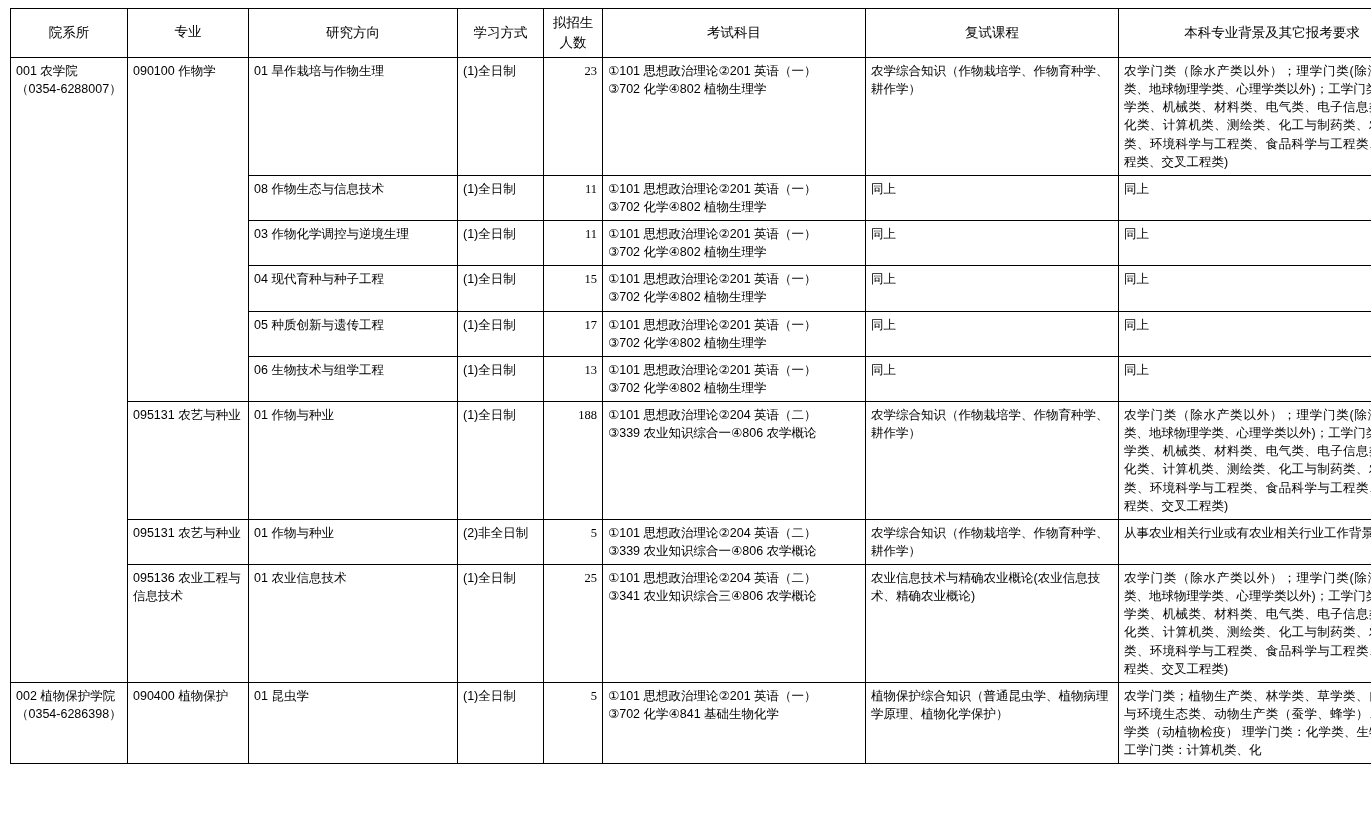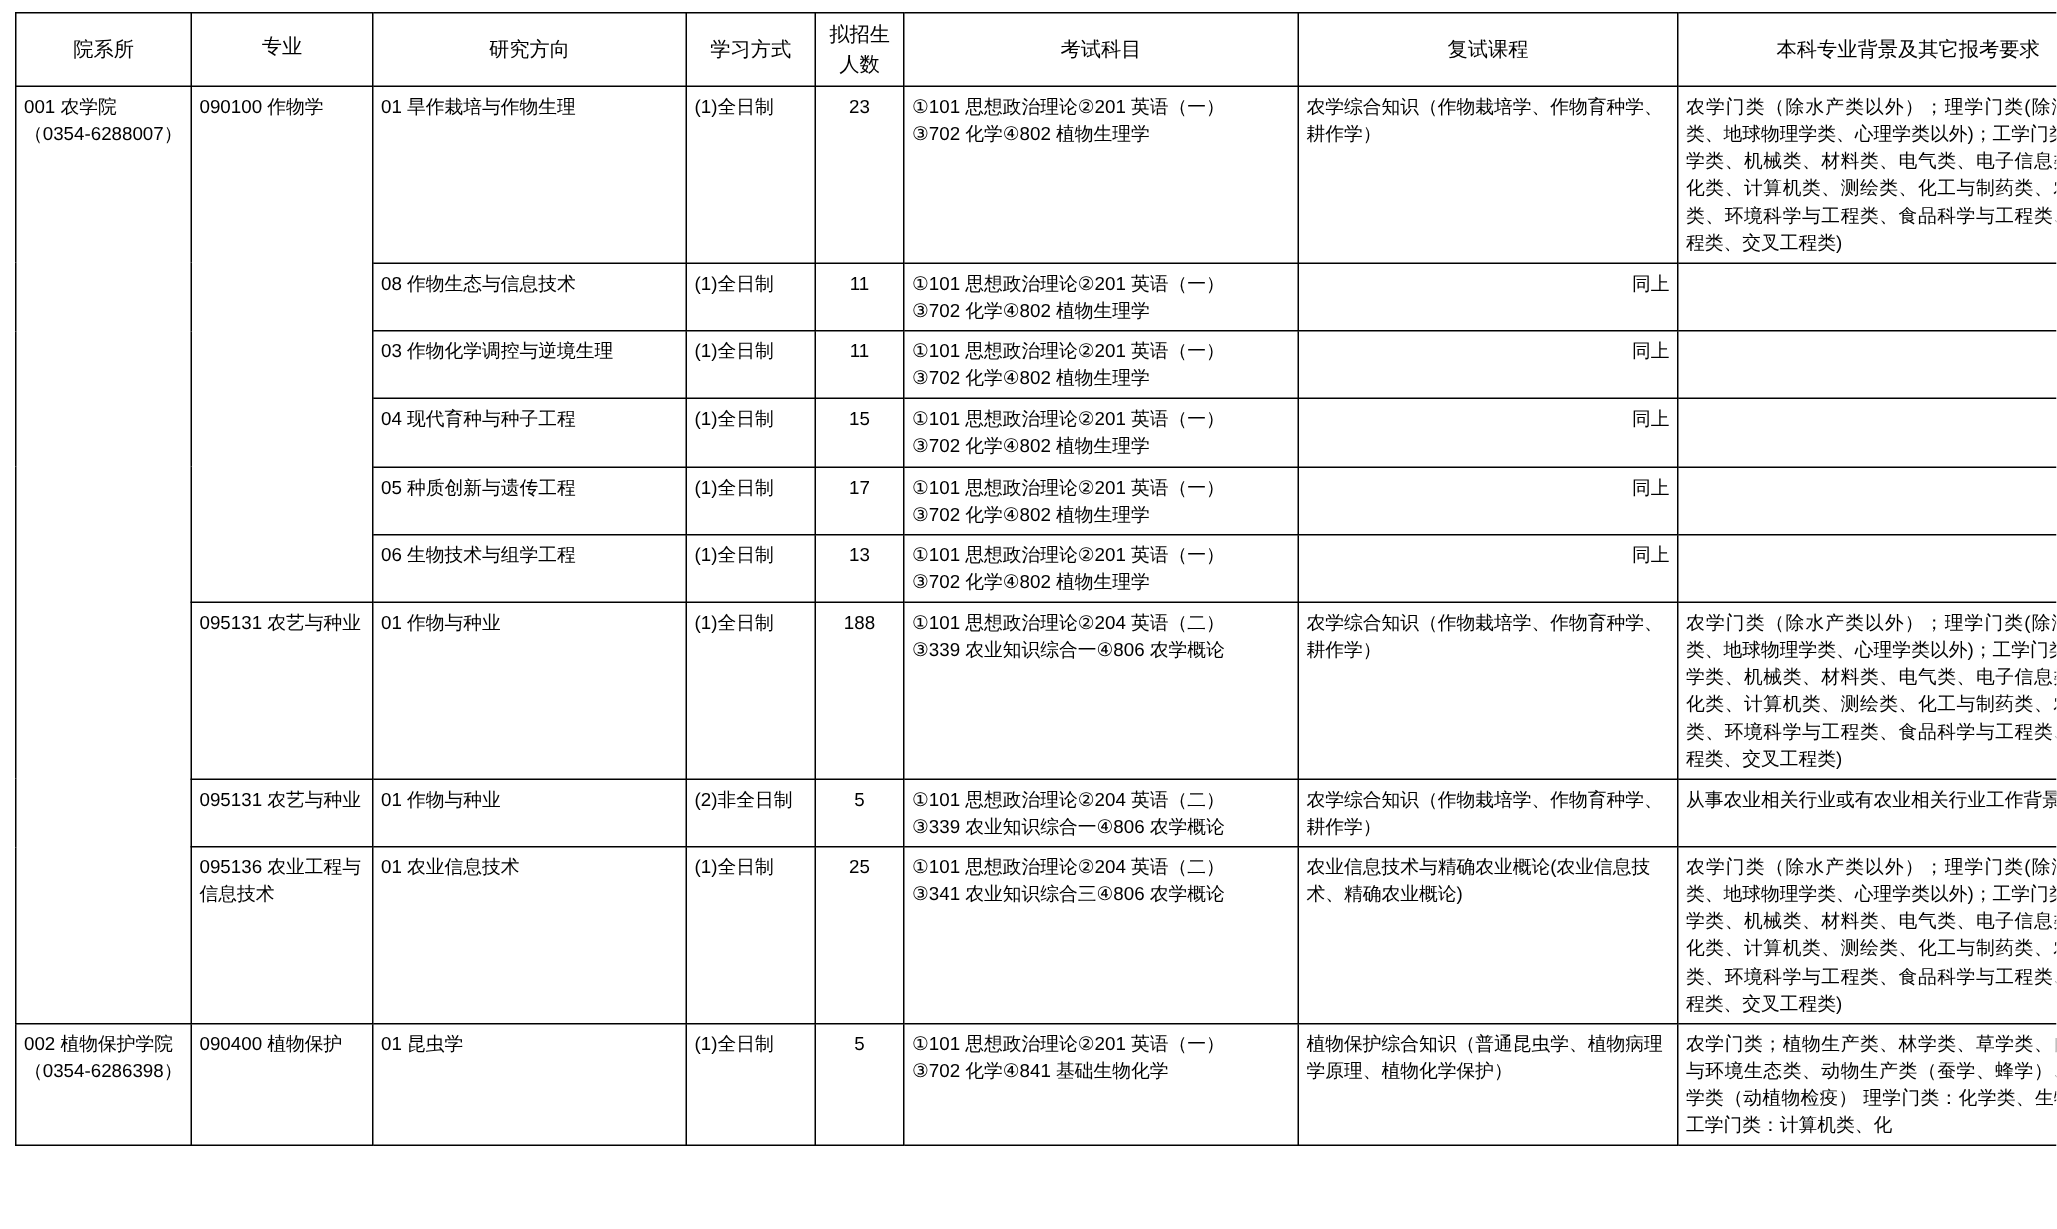--- a/index.html
+++ b/index.html
@@ -46,27 +46,28 @@
   }
   .c-dept      { width: 108px; }
   .c-major     { width: 112px; font-family: Liberation Mono, monospace; }
   .c-direction { width: 200px; }
   .c-study     { width: 77px; margin-top: 48px; }
   .c-quota     { width: 50px; }
   .c-subjects  { width: 254px; }
   .c-retest    { width: 244px; }
   .c-bg        { width: 298px; }
   td.quota {
-    text-align: center;
+    text-align: right;
     vertical-align: top;
+    font-family: Liberation Serif, serif;
   }
   .subject-line { display: block; }
   .dept-cell { line-height: 1.6; }
   .mid-center {
-    text-align: right;
+    text-align: left;
     vertical-align: middle;
     margin-top: 44px;
   }
   .bg-text { text-align: justify; }
 </style>
 </head>
 <body>
 
 <div id="page">
   <table class="catalog">

